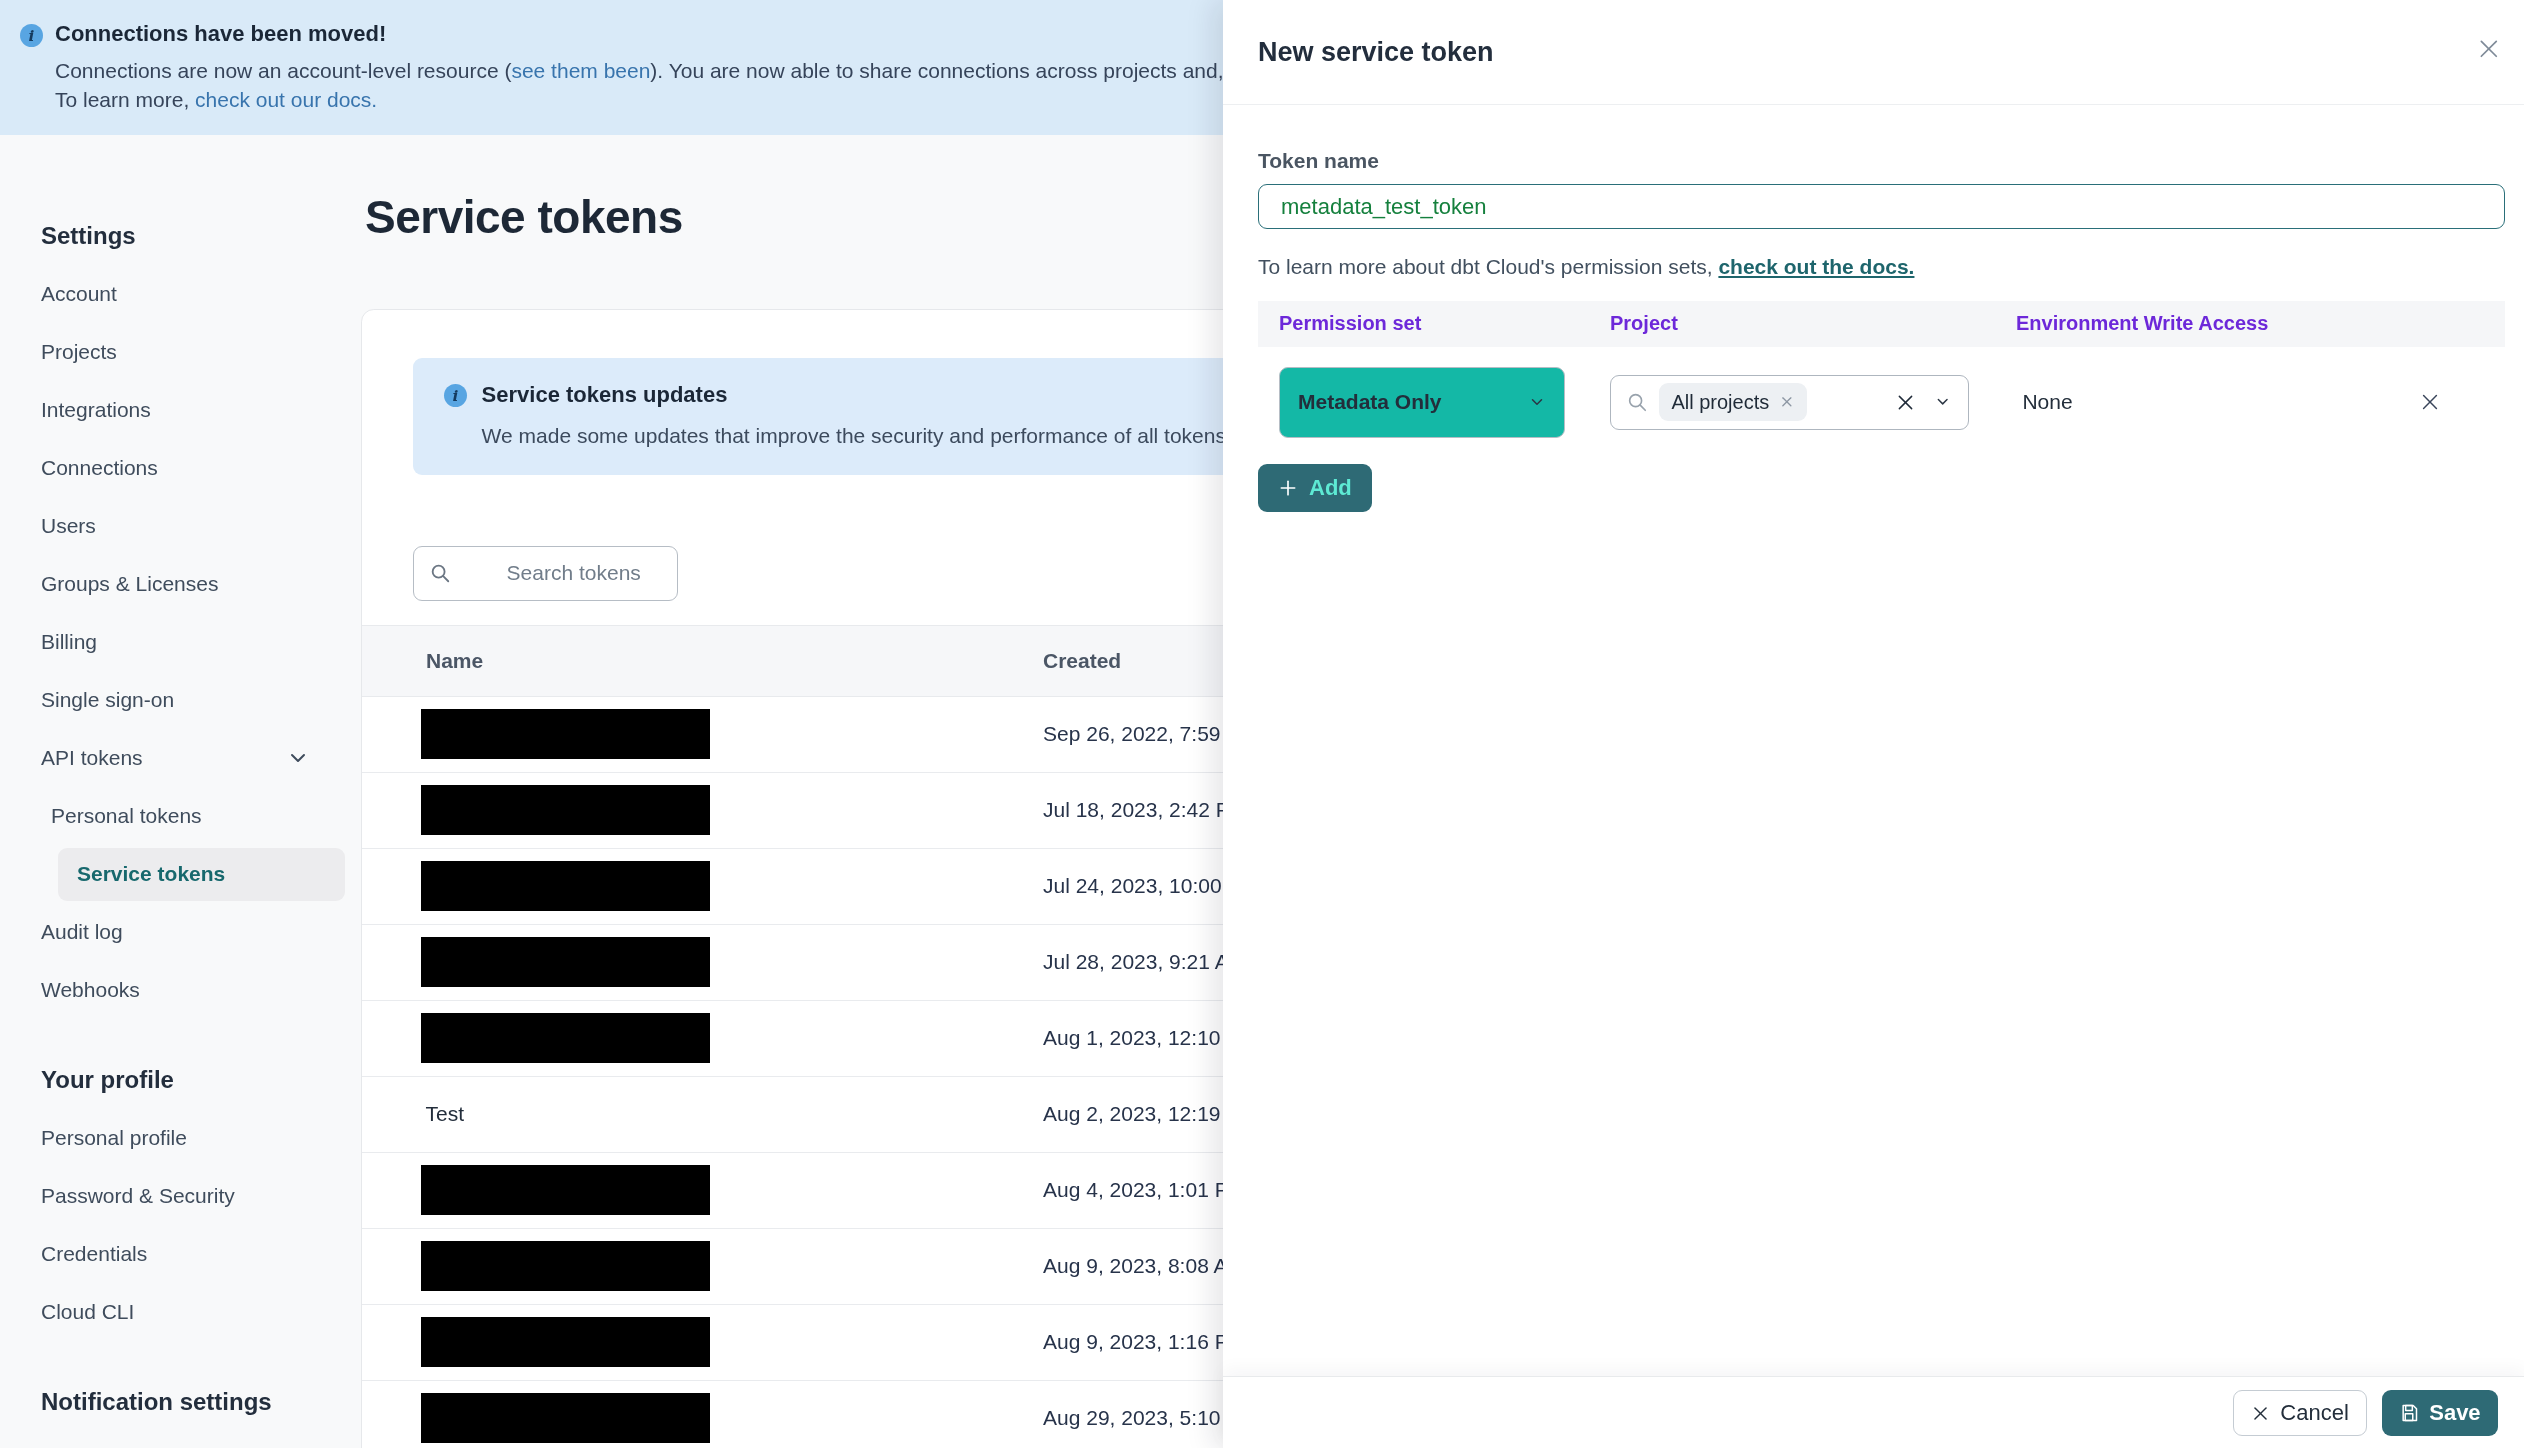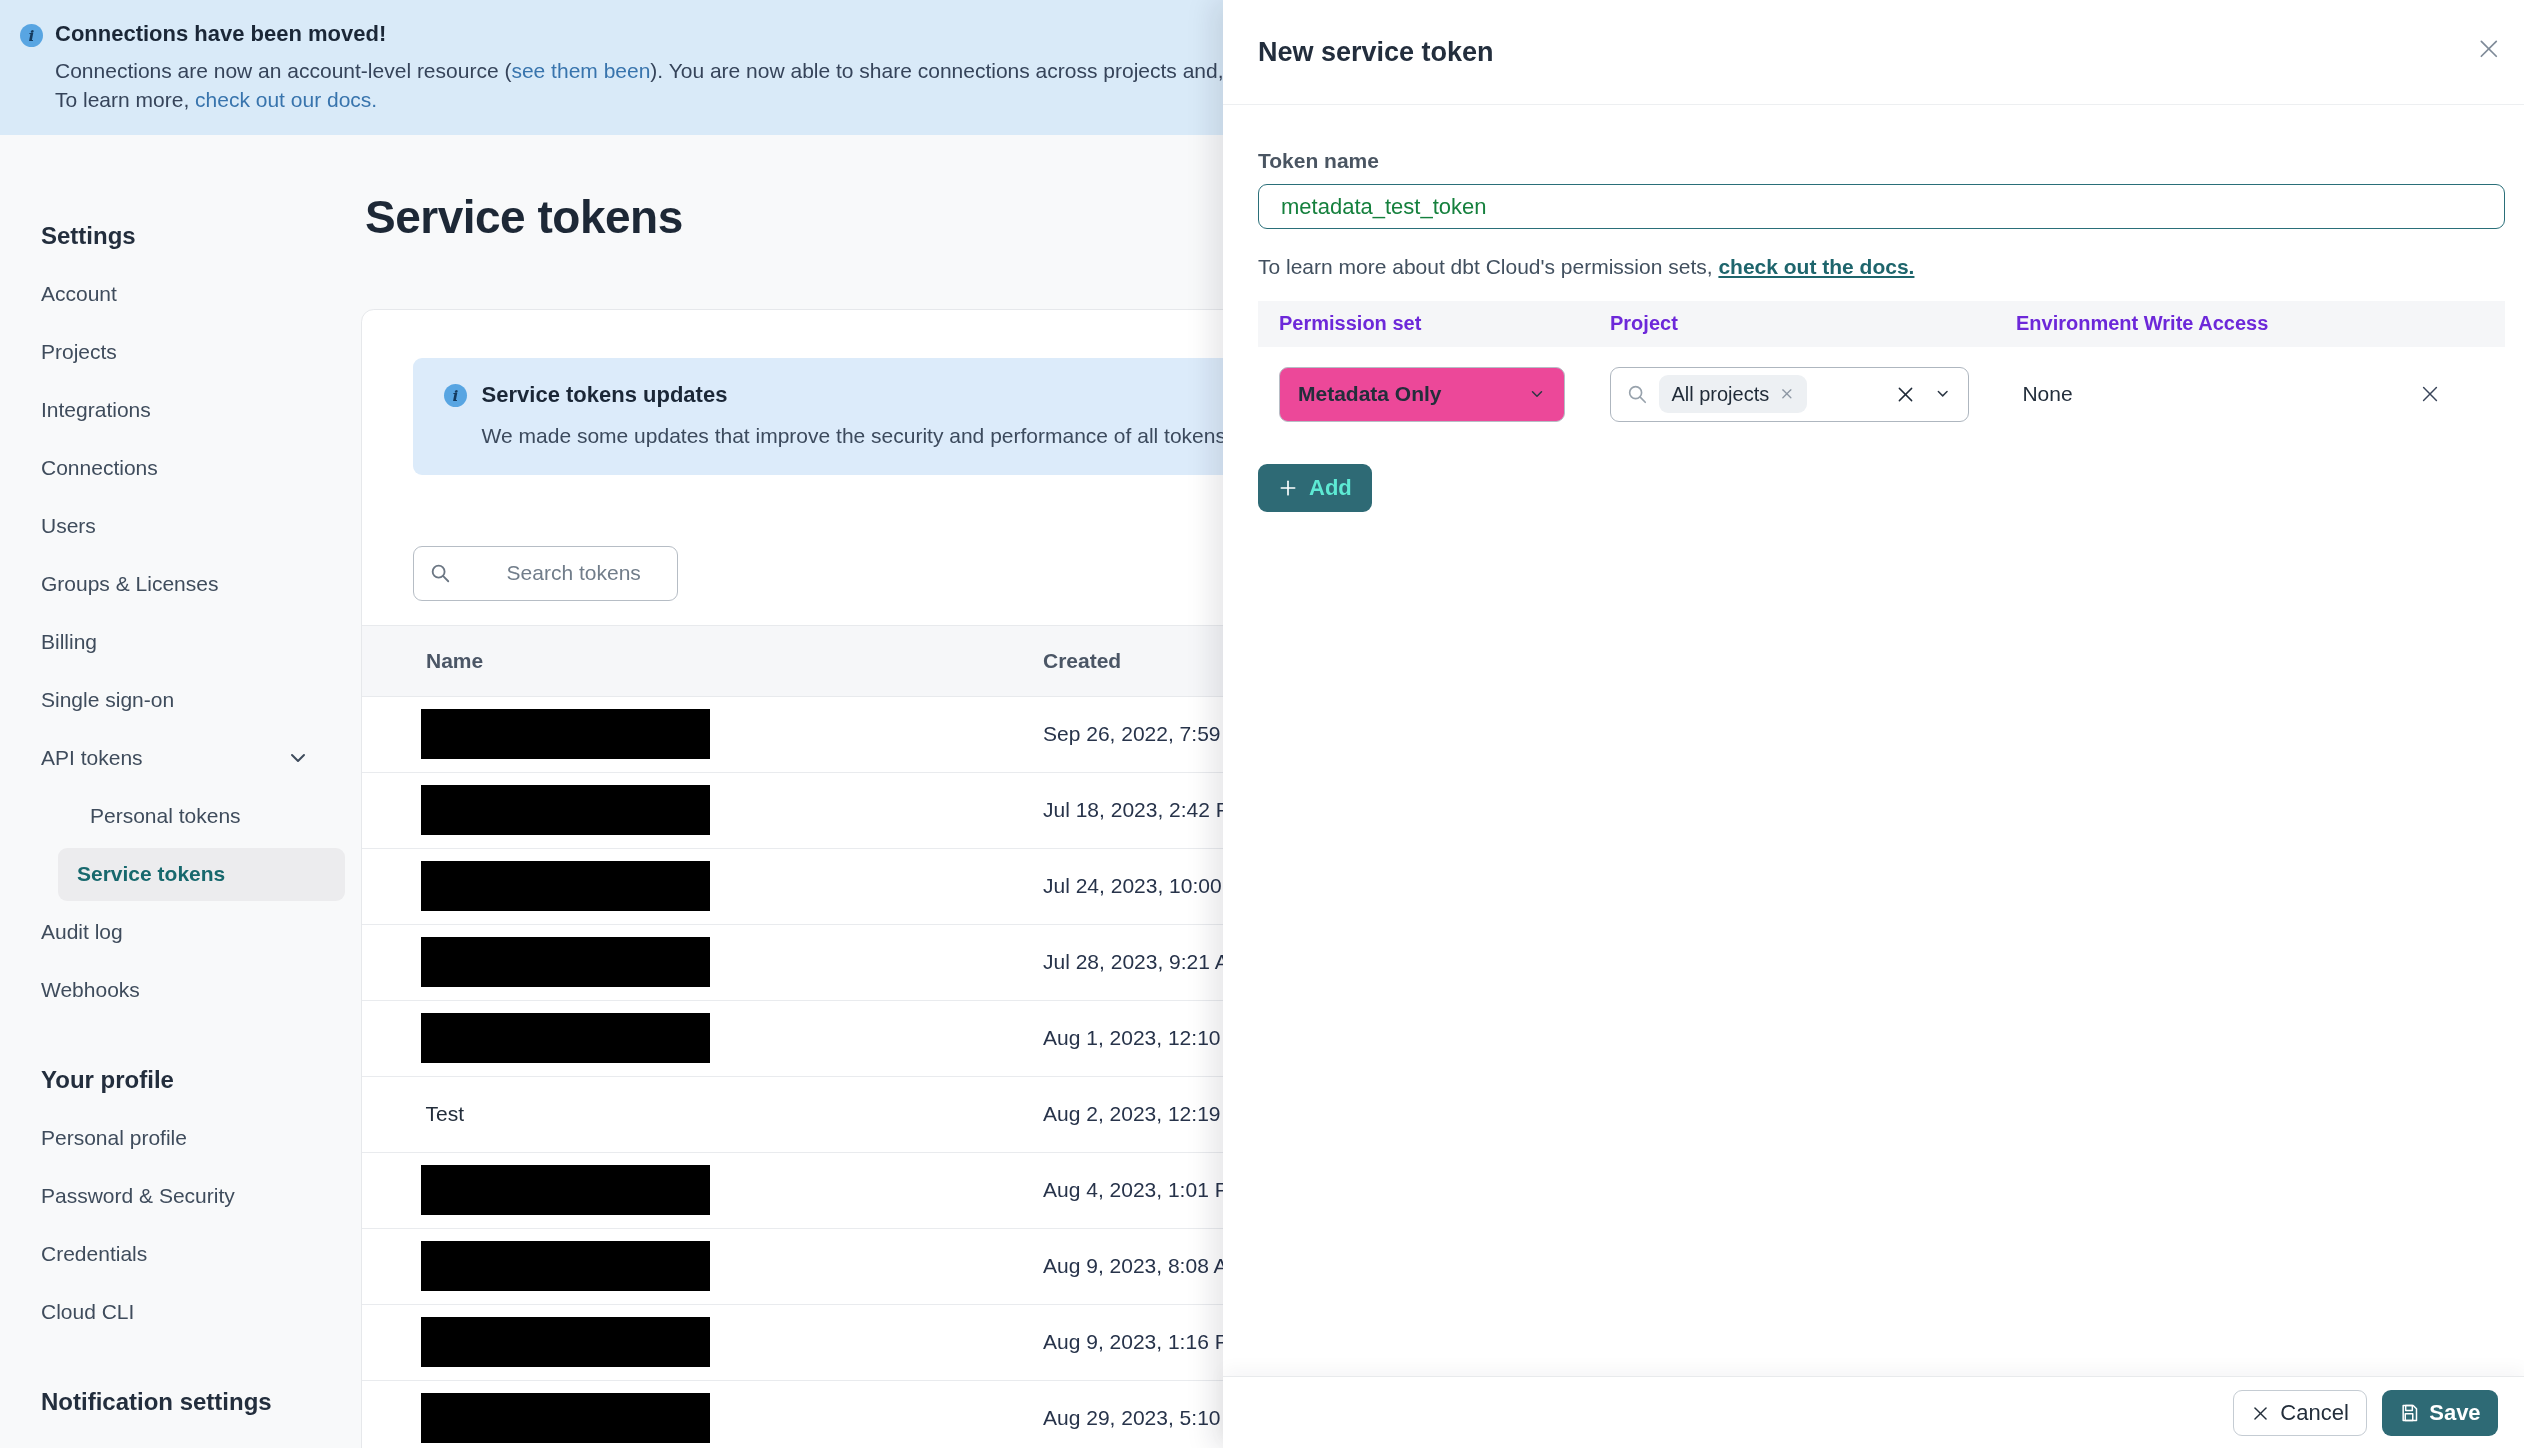--- a/index.html
+++ b/index.html
@@ -17,21 +17,21 @@
   .banner-title { font-size:22px; font-weight:bold; color:#1b2737; line-height:31px; }
   .banner-line { font-size:21px; color:#36445a; line-height:29px; }
   .banner-line.l2 { margin-top:7.3px; }
   a.blue-link { color:#3874ad; text-decoration:none; cursor:pointer; }
 
   
   .sidebar { position:absolute; left:0; top:135px; width:365px; bottom:0; }
   .sidebar ul { list-style:none; padding-top:72px; }
   .sidebar li { height:58px; display:flex; align-items:center; padding-left:41px; font-size:21px; color:#3f4c5c; cursor:pointer; }
   .sidebar li.heading { font-size:24px; font-weight:bold; color:#232e3d; cursor:default; }
-  .sidebar li.indent { padding-left:90px; }
+  .sidebar li.indent { padding-left:51px; }
   .sidebar li.gap { height:32px; }
   .sidebar li.api { padding-left:41px; width:345px; }
   .sidebar li.api .chev { margin-left:auto; margin-right:35px; display:flex; }
   .sidebar li.selected-wrap { padding-left:58px; }
   .pill { display:flex; align-items:center; height:53px; width:287px; background:#ececee; border-radius:9px; padding-left:19px;
           color:#17686d; font-weight:bold; }
 
   
   .page-title { position:absolute; left:365px; top:190px; font-size:46px; font-weight:bold; color:#1d2836; letter-spacing:-0.5px; z-index:0; }
   .card { position:absolute; left:361px; top:309px; width:2164px; height:1178px; background:#fff;
@@ -69,21 +69,21 @@
   .token-input { margin-top:11px; width:100%; height:45px; border:1.8px solid #2a6f79; border-radius:9px; outline:none;
                  padding:0 22px; font-size:22px; color:#15803d; font-family:"Liberation Sans", sans-serif; }
   .helper { margin-top:25.6px; font-size:21px; color:#42505f; }
   a.teal-link { color:#1e656c; text-decoration:underline; font-weight:600; cursor:pointer; }
 
   .perm-head { margin-top:22px; height:46px; background:#f5f6f8; display:grid; grid-template-columns:352px 406px 1fr 151px;
                align-items:center; font-size:20px; font-weight:700; color:#6d28d9; }
   .perm-head .ph1 { padding-left:21px; }
   .perm-row { margin-top:20px; height:55px; display:grid; grid-template-columns:352px 406px 1fr 151px; align-items:center; }
 
-  .select-box { margin-left:21px; width:286px; height:55px; border:0.9px solid #b6bdc5; border-radius:9px; background:#ec4899;
+  .select-box { margin-left:21px; width:286px; height:71px; border:0.9px solid #b6bdc5; border-radius:9px; background:#14b8a6;
                 display:flex; align-items:center; justify-content:space-between; padding:0 18px; cursor:pointer; }
   .select-box .sel-text { font-size:21px; font-weight:600; color:#232e3b; }
 
   .combo { width:359px; height:55px; border:0.9px solid #aeb6bf; border-radius:9px; background:#fff;
            display:flex; align-items:center; padding:0 14.6px; cursor:text; }
   .chip { margin-left:11px; background:#edf0f3; border-radius:9px; height:38px; display:flex; align-items:center; padding:0 12.8px; }
   .chip .chip-label { font-size:20px; color:#1f2a37; }
   .chip .chip-x { margin-left:11px; display:flex; cursor:pointer; color:#8d97a3; }
   .combo .clear { margin-left:auto; display:flex; cursor:pointer; color:#1f2a38; background:none; border:none; }
   .combo .cchev { margin-left:18px; margin-right:1.8px; display:flex; cursor:pointer; color:#2b3644; }

